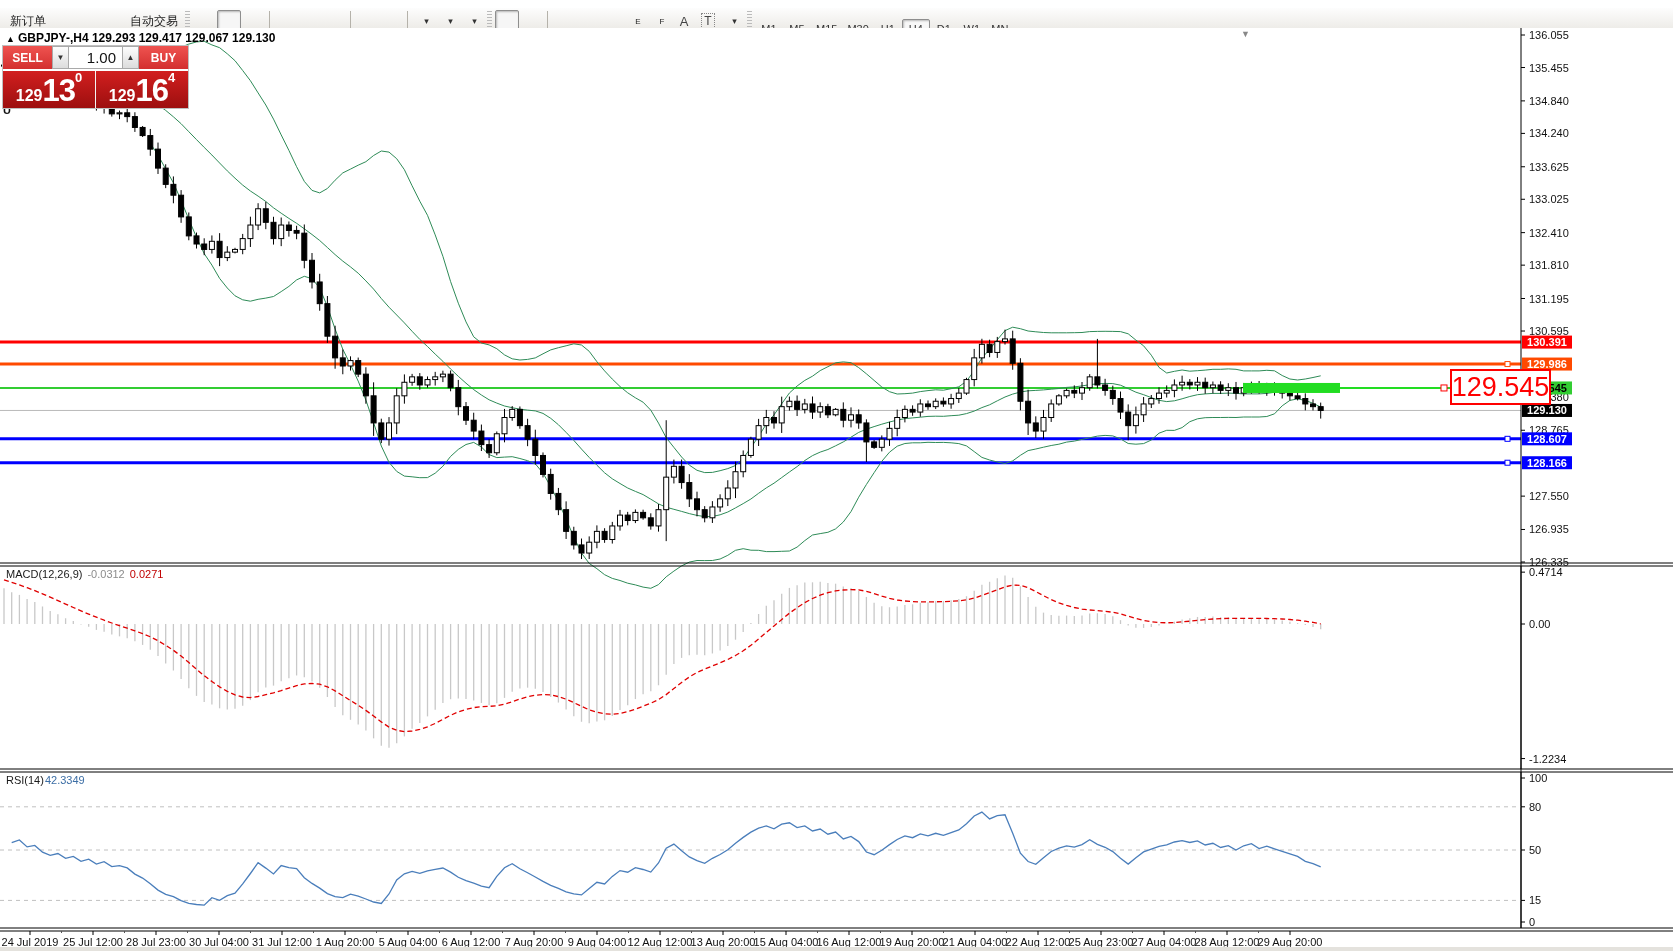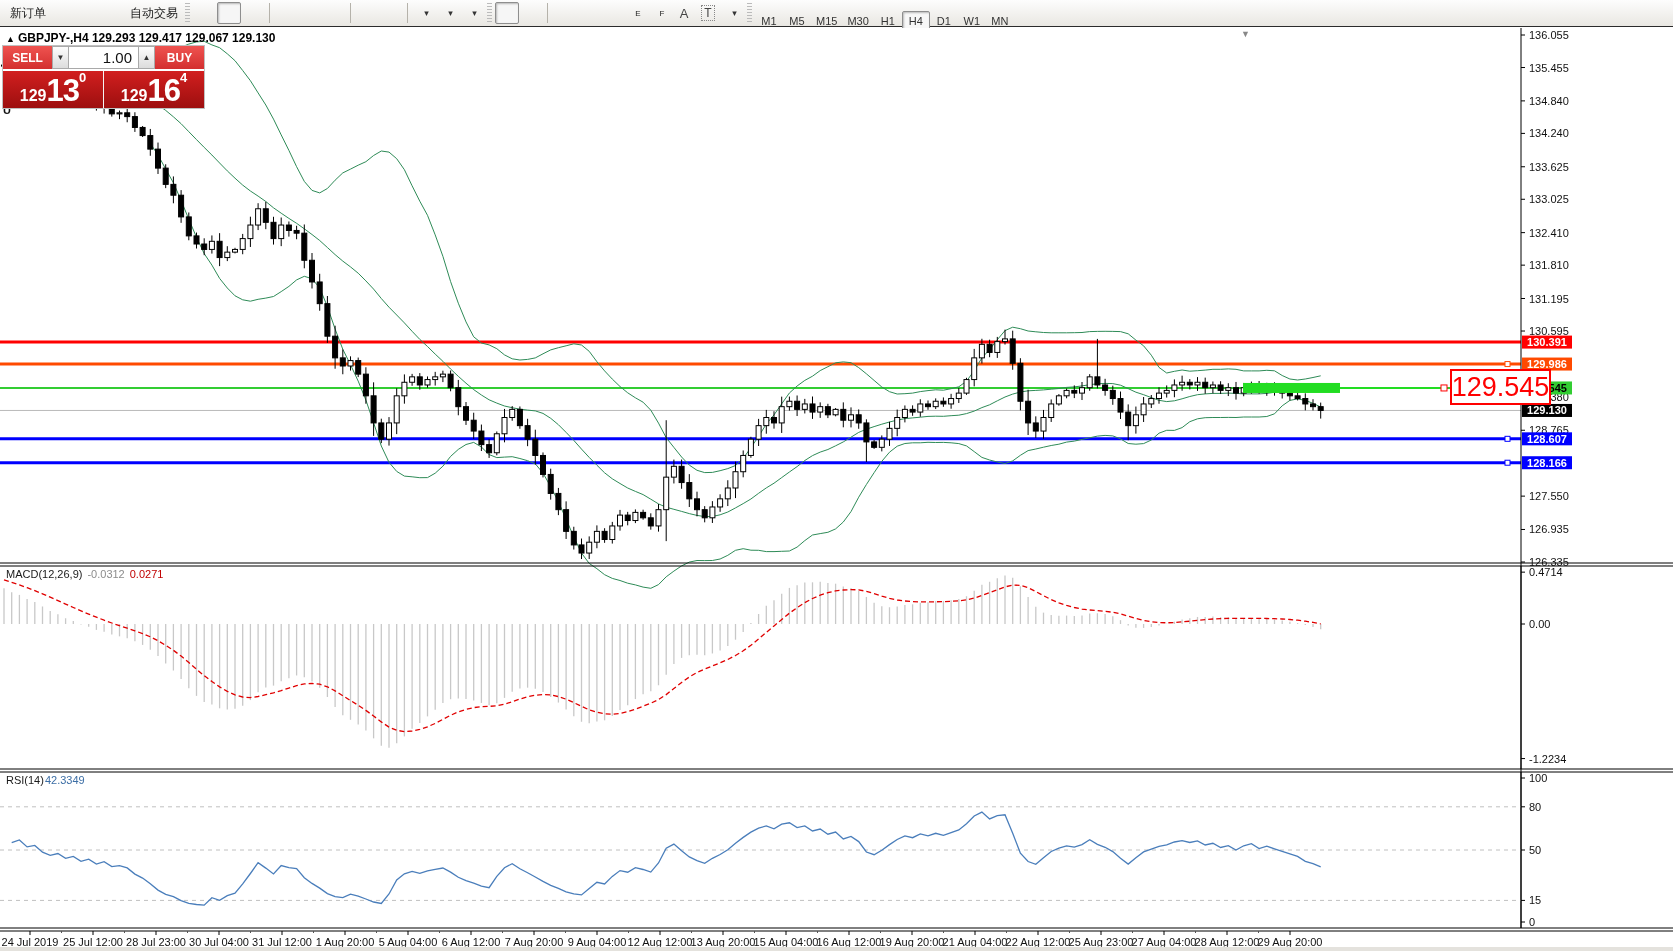--- a/index.html
+++ b/index.html
@@ -1,36 +1,36 @@
 <!DOCTYPE html>
 <html><head>
 <meta charset="utf-8">
 <style>
   html,body{margin:0;padding:0;background:#d4d0c8;}
   #app{position:relative;width:1673px;height:951px;background:#ffffff;overflow:hidden;
        font-family:"Liberation Sans",sans-serif;-webkit-font-smoothing:antialiased;}
   
-  #toolbar{position:absolute;left:0;top:0;width:1673px;height:27px;
+  #toolbar{position:absolute;left:0;top:8px;width:1673px;height:27px;
     background:linear-gradient(#fdfdfd,#e9e7e2);border-bottom:1px solid #2b2b2b;
     display:flex;align-items:center;padding:0 2px;box-sizing:border-box;font-size:12px;color:#222;}
   .tbtn{height:22px;min-width:24px;display:flex;align-items:center;justify-content:center;
     border:1px solid transparent;border-radius:2px;padding:0 3px;box-sizing:border-box;gap:4px;}
   .tbtn.active{background:#f6f6f6;border:1px solid #8e8e8e;box-shadow:inset 1px 1px 2px rgba(0,0,0,.25);}
   .tsep{width:1px;height:20px;background:#b5b2aa;margin:0 4px;}
   .grip{width:5px;height:20px;margin:0 3px;background:repeating-linear-gradient(#bbb 0 1px,transparent 1px 3px);}
   .caret{font-size:9px;color:#333;margin-left:1px;}
   .tf-btn{height:20px;min-width:28px;padding:0 4px;display:flex;align-items:center;justify-content:center;
     font-size:11px;color:#333;border:1px solid transparent;border-radius:2px;box-sizing:border-box;}
   .tf-btn.active{background:#f8f8f8;border:1px solid #8e8e8e;box-shadow:inset 1px 1px 2px rgba(0,0,0,.25);}
   .ticon{display:inline-block;}
   .spacer{flex:1;}
   
   #symbol-header{position:absolute;left:6px;top:31px;font-size:12px;font-weight:bold;color:#000000;z-index:6;}
   #symbol-header .tri{font-size:9px;margin-right:3px;}
-  #quote-panel{position:absolute;left:2px;top:45px;width:203px;z-index:6;
+  #quote-panel{position:absolute;left:2px;top:45px;width:187px;z-index:6;
      border:1px solid #c0c0c0;background:#f4f4f4;box-sizing:border-box;}
   #qp-row1{display:flex;height:23px;}
   .qp-btn{width:49px;background:linear-gradient(#ef5350,#d32f2f);color:#fff;font-size:12px;font-weight:bold;
      display:flex;align-items:center;justify-content:center;}
   .qp-spin{width:17px;background:linear-gradient(#fdfdfd,#dcdcdc);border:1px solid #a9a9a9;box-sizing:border-box;
      display:flex;align-items:center;justify-content:center;font-size:8px;color:#333;}
   #qp-volume{flex:1;background:#fff;border:1px solid #a9a9a9;border-left:none;border-right:none;
      font-size:15px;color:#111;display:flex;align-items:center;justify-content:flex-end;padding-right:6px;}
   #qp-row2{display:flex;height:37px;border-top:2px solid #fff;}
   .qp-price{flex:1;background:linear-gradient(#d21f1f,#9d0f0f);color:#fff;display:flex;align-items:flex-end;

